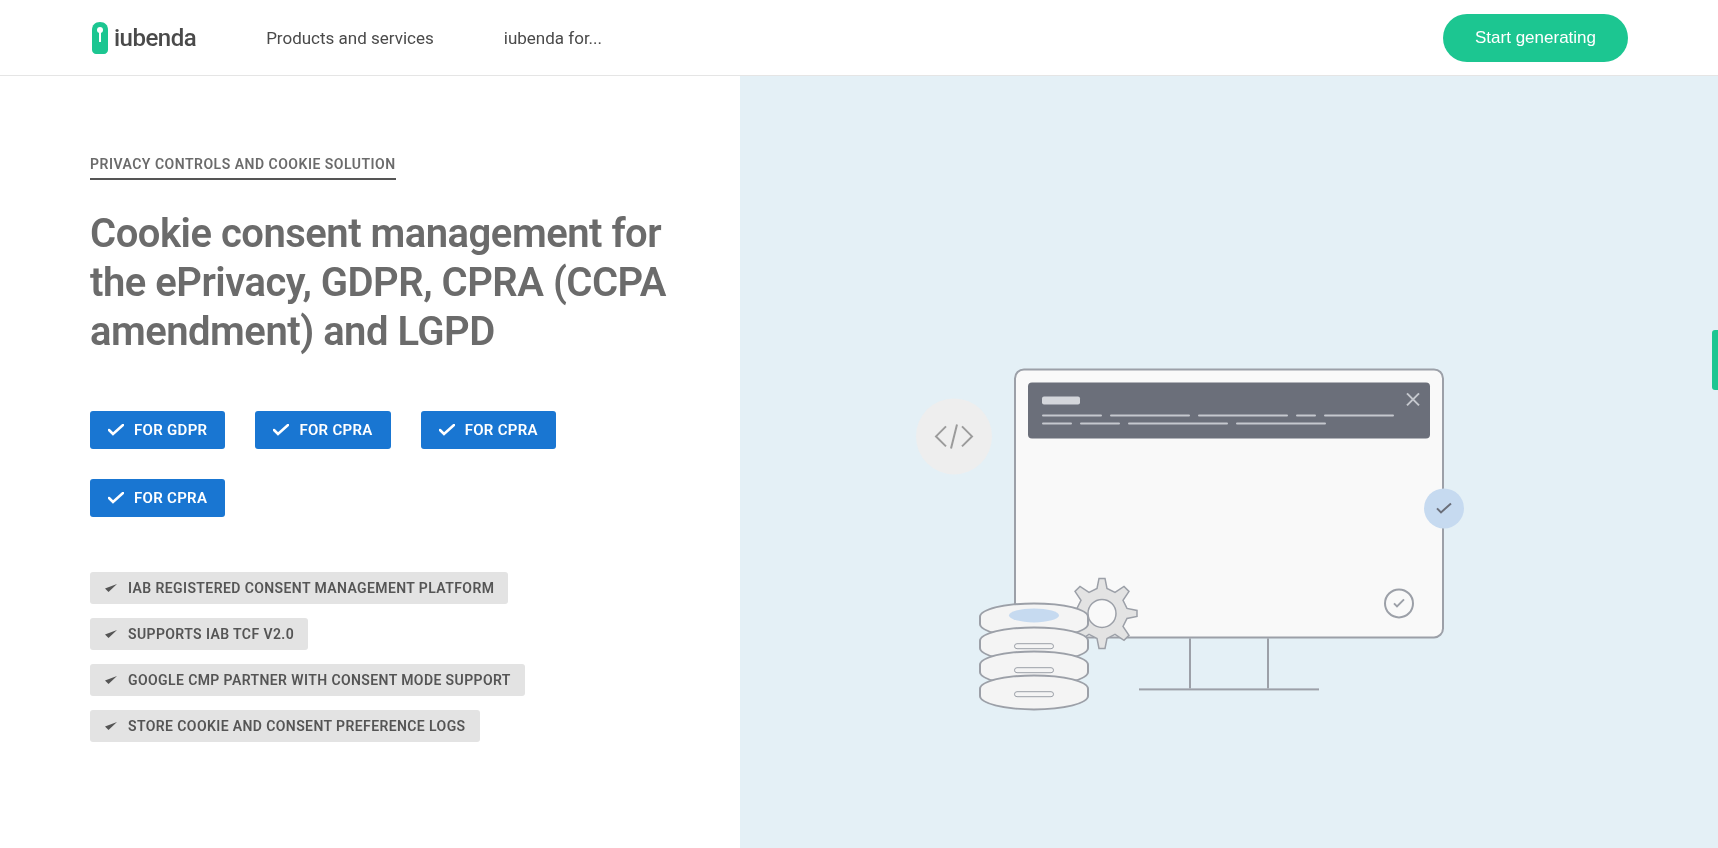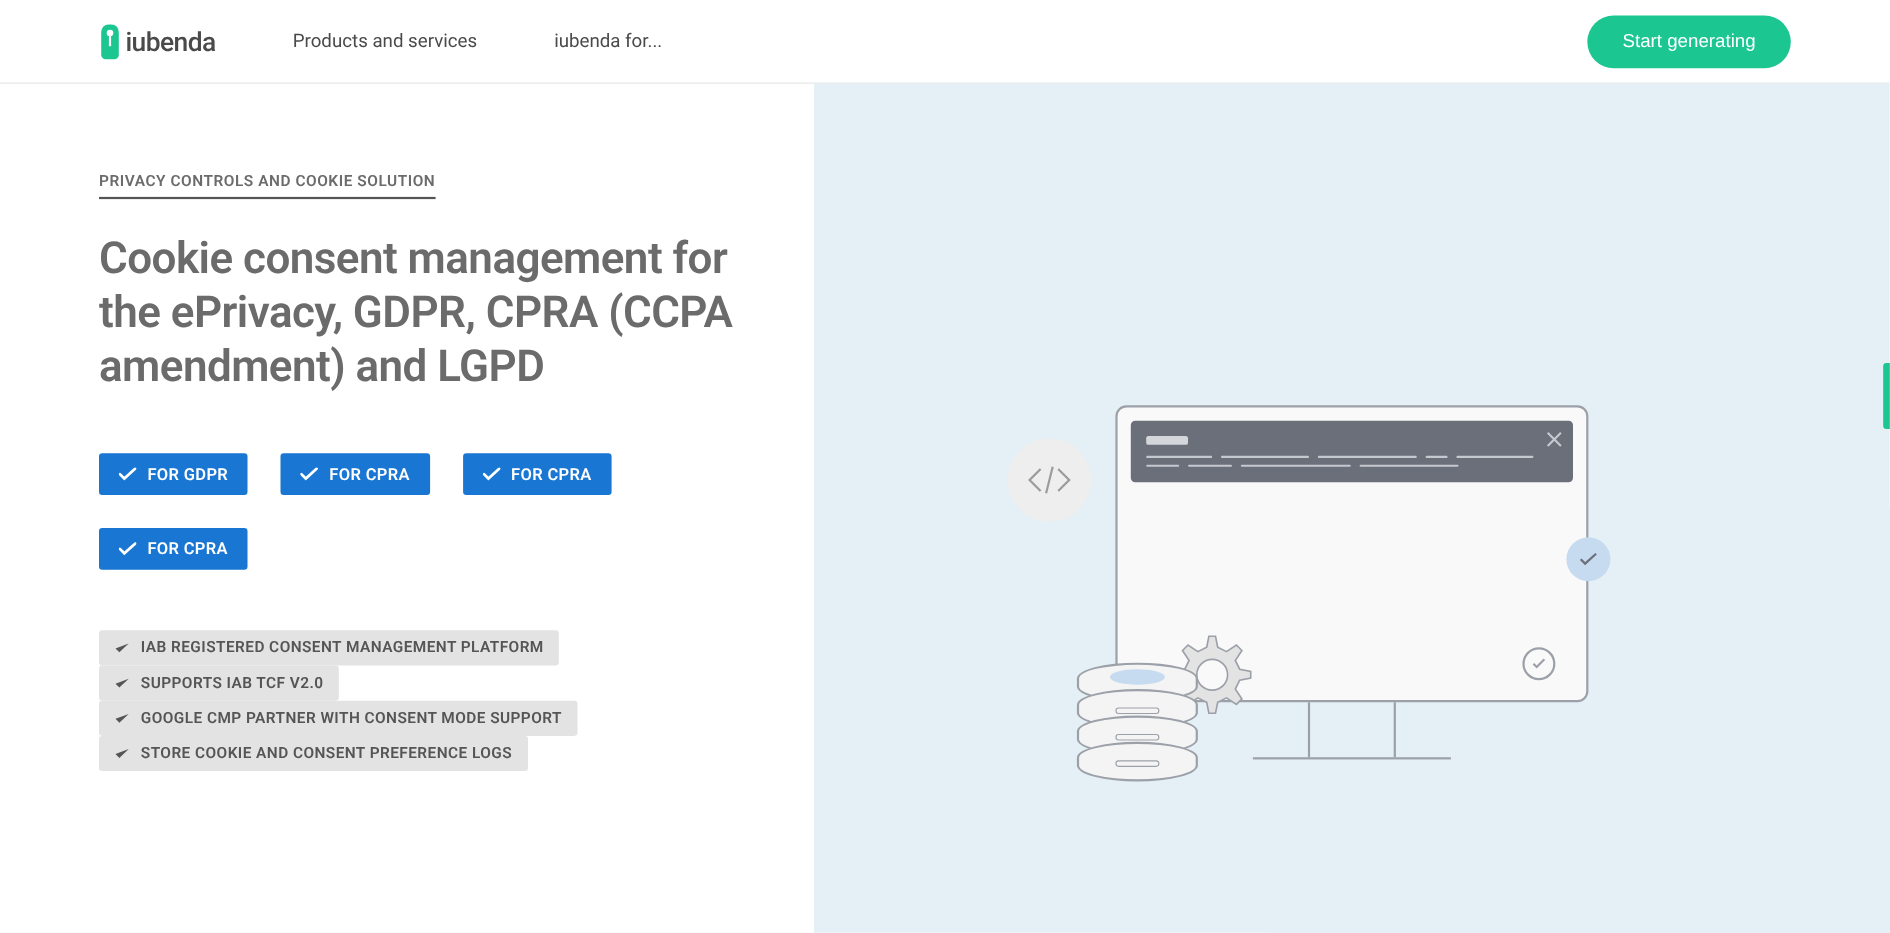--- a/index.html
+++ b/index.html
@@ -97,21 +97,21 @@
   font-size: 15px;
   font-weight: 600;
   border-radius: 3px;
   letter-spacing: 0.3px;
 }
 .badge svg { width: 16px; height: 12px; }
 .feature-list {
   margin-top: 55px;
   display: flex;
   flex-direction: column;
-  gap: 0;
+  gap: 14px;
 }
 .feature {
   background: #e3e3e3;
   color: #555;
   display: inline-flex;
   align-items: center;
   gap: 10px;
   padding: 8px 14px;
   font-size: 14px;
   font-weight: 600;

